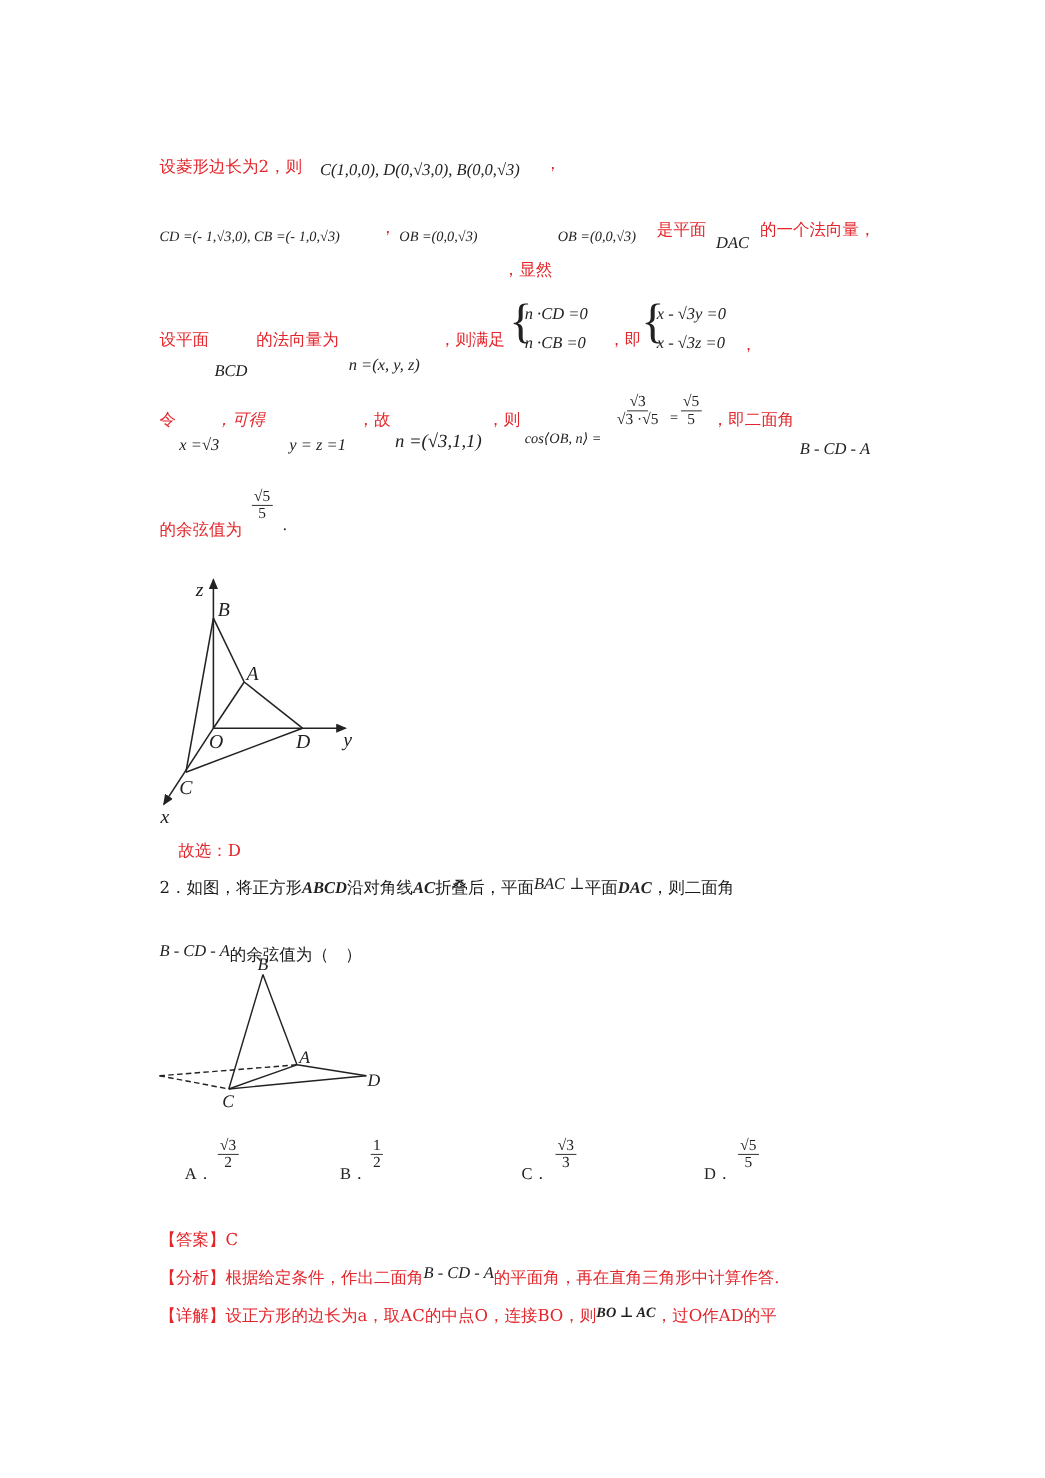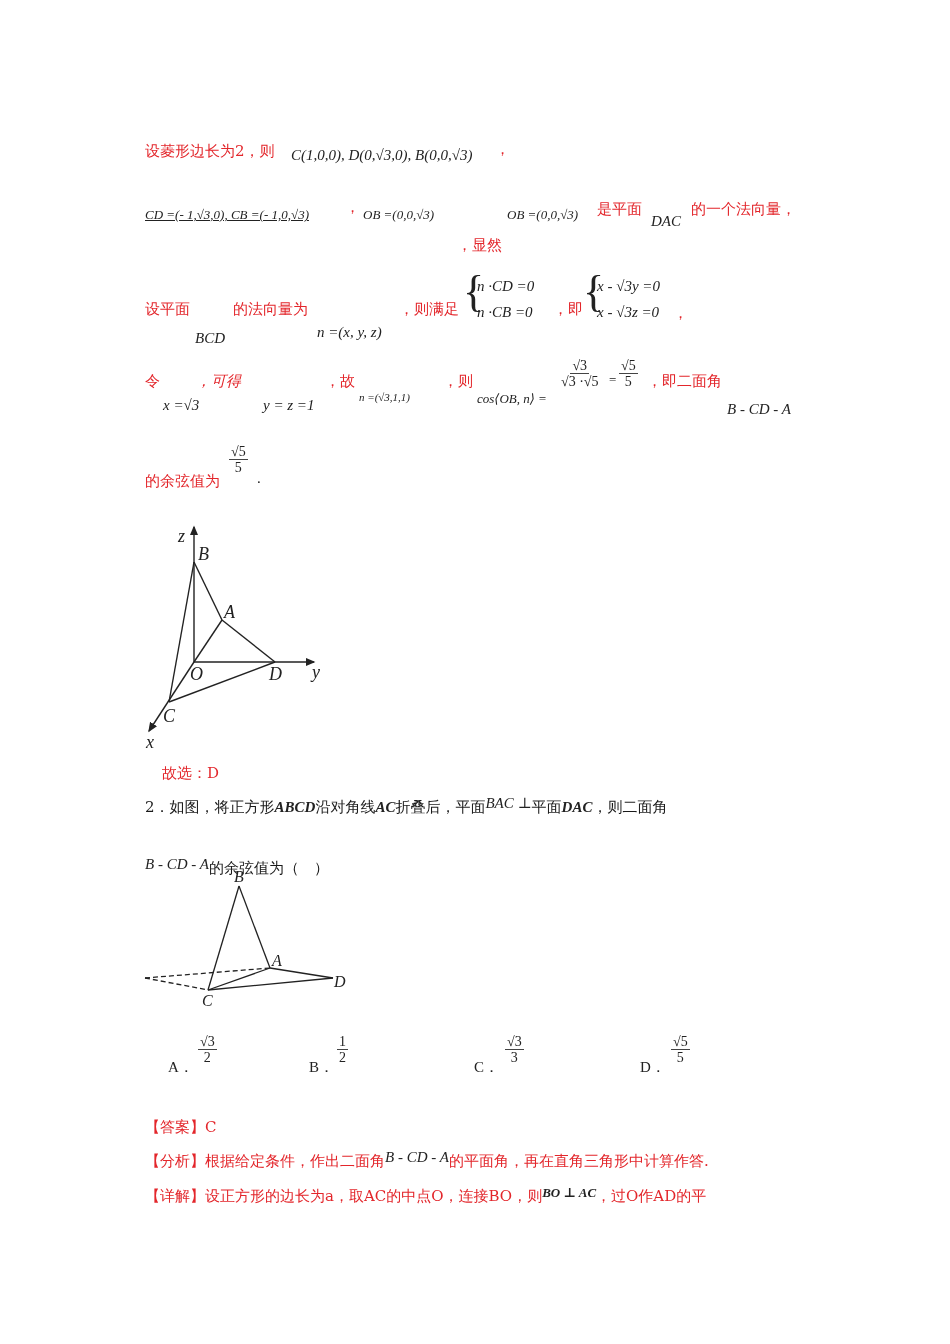--- a/index.html
+++ b/index.html
@@ -21,21 +21,21 @@
 </head>
 <body>
 
 <div class="abs" style="left:145px;top:128px;height:40px;">
   <span class="red" style="position:absolute;left:0;top:14px;">设菱形边长为2，则</span>
   <span class="m" style="position:absolute;left:146px;top:0px;">C(1,0,0), D(0,√3,0), B(0,0,√3)</span>
   <span class="red" style="position:absolute;left:350px;top:12px;">，</span>
 </div>
 
 <div class="abs" style="left:145px;top:186px;width:700px;height:36px;">
-  <span class="m sm" style="position:absolute;left:0;top:2px;text-decoration:underline;">CD =(- 1,√3,0), CB =(- 1,0,√3)</span>
+  <span class="m sm" style="position:absolute;left:0;top:2px;">CD =(- 1,√3,0), CB =(- 1,0,√3)</span>
   <span class="red" style="position:absolute;left:200px;top:12px;">，</span>
   <span class="m sm" style="position:absolute;left:218px;top:2px;">OB =(0,0,√3)</span>
   <span class="red" style="position:absolute;left:312px;top:14px;margin-top:36px;">，显然</span>
   <span class="m sm" style="position:absolute;left:362px;top:2px;">OB =(0,0,√3)</span>
   <span class="red" style="position:absolute;left:452px;top:14px;">是平面</span>
   <span class="m" style="position:absolute;left:506px;top:8px;">DAC</span>
   <span class="red" style="position:absolute;left:546px;top:14px;">的一个法向量，</span>
 </div>
 
 <div class="abs" style="left:145px;top:268px;width:700px;height:64px;">
@@ -57,21 +57,21 @@
   </div>
   <span class="red" style="position:absolute;left:528px;top:36px;">，</span>
 </div>
 
 <div class="abs" style="left:145px;top:354px;width:700px;height:50px;">
   <span class="red" style="position:absolute;left:0;top:18px;">令</span>
   <span class="m" style="position:absolute;left:18px;top:24px;">x =√3</span>
   <span class="red" style="position:absolute;left:51px;top:18px;font-style:italic;">，可得</span>
   <span class="m" style="position:absolute;left:118px;top:24px;">y = z =1</span>
   <span class="red" style="position:absolute;left:180px;top:18px;">，故</span>
-  <span class="m" style="position:absolute;left:214px;top:18px;font-size:11px;font-style:italic;">n =(√3,1,1)</span>
+  <span class="m" style="position:absolute;left:214px;top:18px;font-size:17px;font-style:italic;">n =(√3,1,1)</span>
   <span class="red" style="position:absolute;left:298px;top:18px;">，则</span>
   <span class="m sm" style="position:absolute;left:332px;top:18px;">cos⟨OB, n⟩ =</span>
   <span class="frac" style="position:absolute;left:414px;top:4px;">
     <span class="num">√3</span>
     <span class="den">√3 ·√5</span>
   </span>
   <span class="mn sm" style="position:absolute;left:464px;top:18px;">=</span>
   <span class="frac" style="position:absolute;left:474px;top:4px;">
     <span class="num">√5</span>
     <span class="den">5</span>

